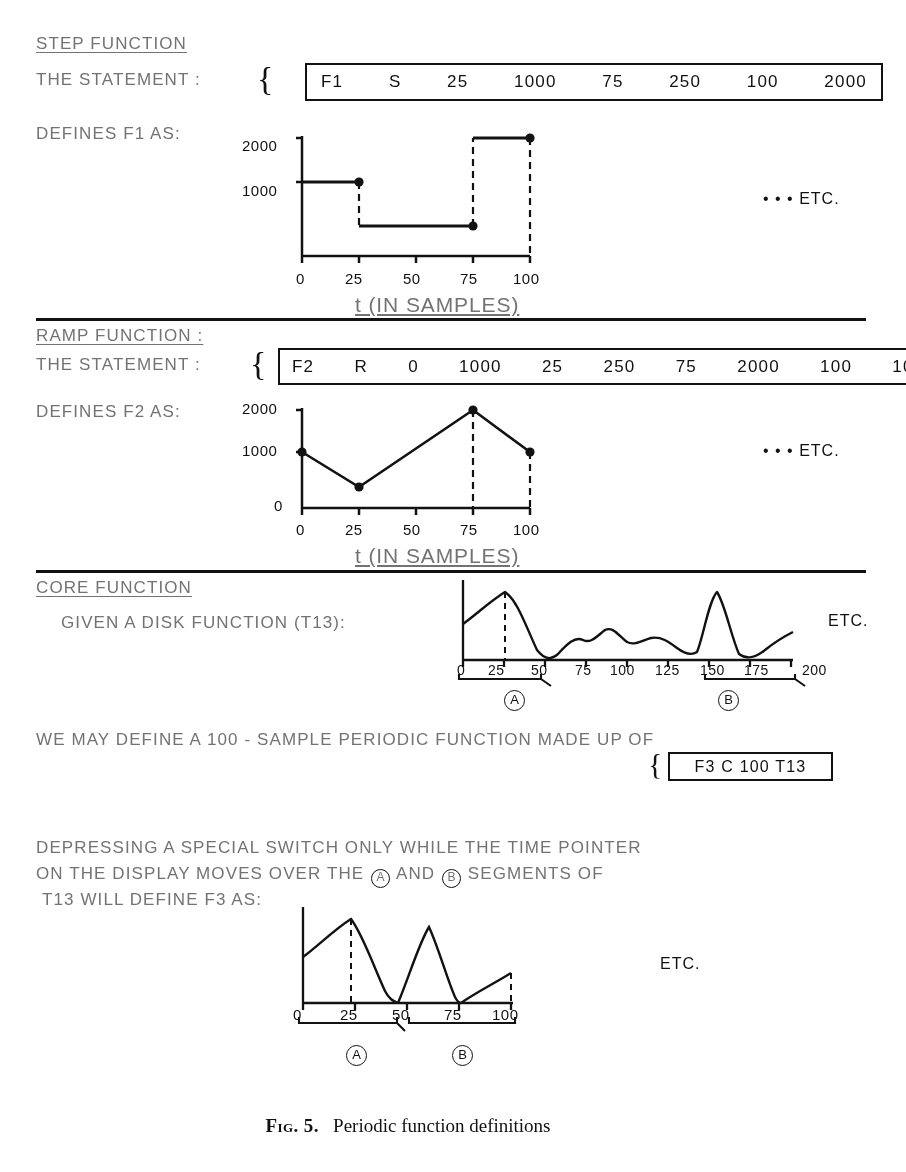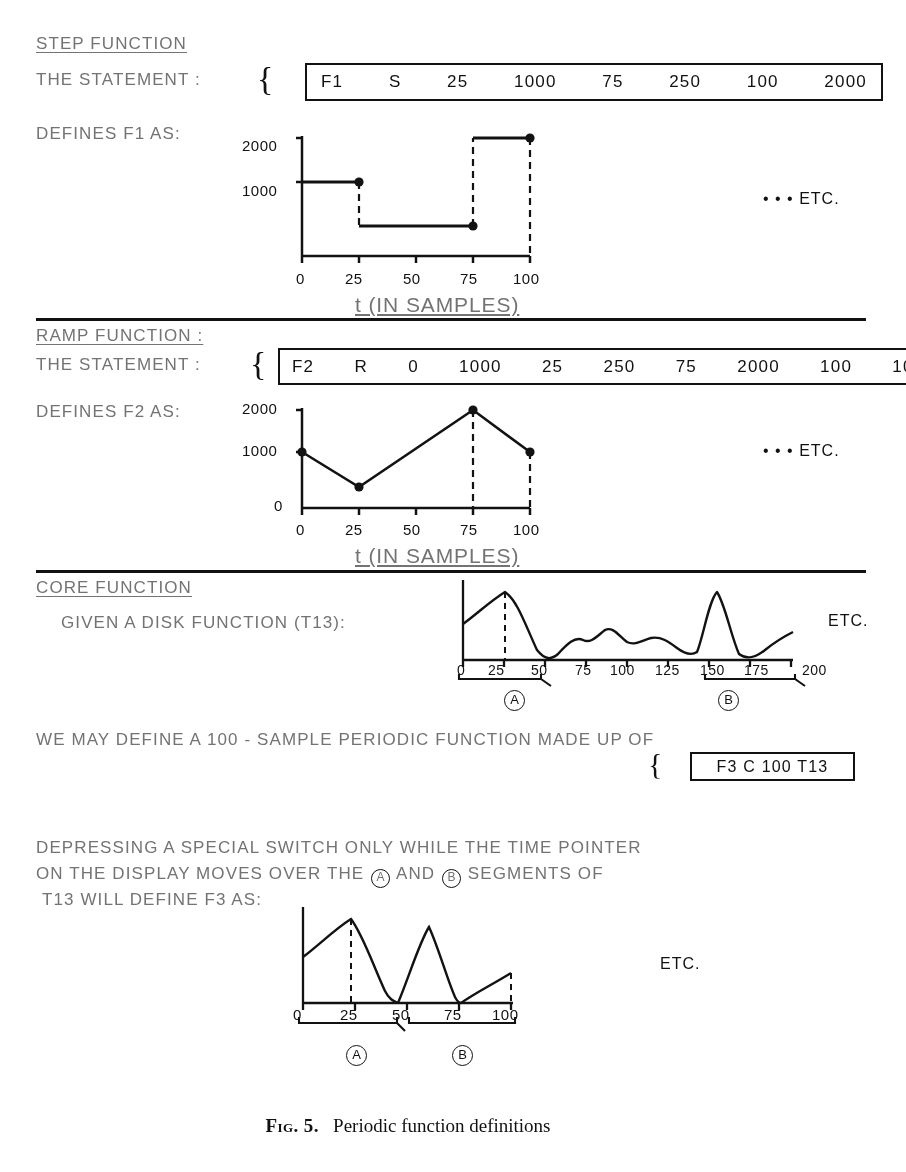--- a/index.html
+++ b/index.html
@@ -44,21 +44,21 @@
   }
   .statement-box .inner {
     display: flex;
     width: 100%;
     justify-content: space-between;
     padding: 0 14px;
     box-sizing: border-box;
     font-size: 17px;
     letter-spacing: 1.2px;
   }
-  .statement-box.thin { border-width: 2px; margin-left: 22px; }
+  .statement-box.thin { border-width: 2px; }
   .brace {
     position: absolute;
     font-size: 34px;
     line-height: 1;
     font-family: "Liberation Serif", serif;
   }
   .rule {
     position: absolute;
     background: #121212;
   }

